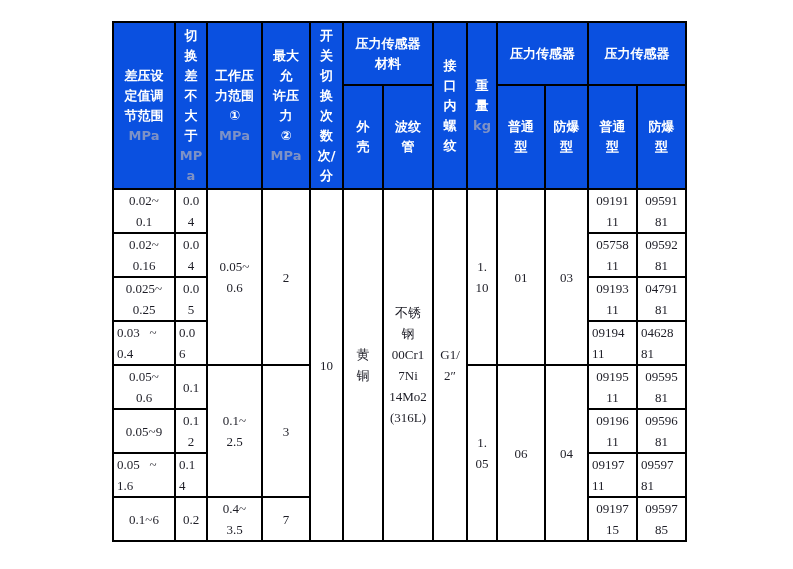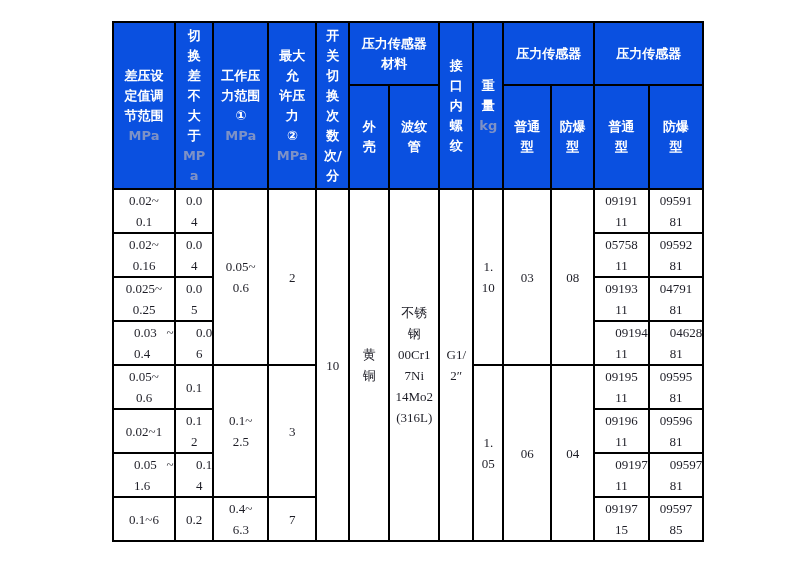--- a/index.html
+++ b/index.html
@@ -23,21 +23,21 @@
     background:var(--header-bg);color:var(--header-text);
     font-weight:bold;font-size:13px;vertical-align:middle;text-align:center;
   }
   .hline{line-height:20px;}
   .hline.muted{color:var(--header-muted);}
   td{
     font-family:"Liberation Serif","DejaVu Serif",serif;
     font-size:13px;line-height:21px;color:var(--body-text);
     text-align:center;vertical-align:middle;white-space:pre-line;
   }
-  td.left{text-align:left;padding-left:20px;}
+  td.left{text-align:left;padding-left:3px;}
   tr.h-top{height:63px;}
   tr.h-sub{height:104px;}
   tr.body-row{height:43px;}
   
   col.c1{width:62px;}  col.c2{width:32px;}  col.c3{width:55px;}
   col.c4{width:48px;}  col.c5{width:33px;}  col.c6{width:40px;}
   col.c7{width:50px;}  col.c8{width:34px;}  col.c9{width:30px;}
   col.c10{width:48px;} col.c11{width:43px;} col.c12{width:49px;}
   col.c13{width:49px;}
 </style>
@@ -168,22 +168,22 @@
           <td rowspan="8">不锈
 钢
 00Cr1
 7Ni
 14Mo2
 (316L)</td>
           <td rowspan="8">G1/
 2″</td>
           <td rowspan="4">1.
 10</td>
+          <td rowspan="4">01</td>
           <td rowspan="4">03</td>
-          <td rowspan="4">08</td>
           <td>09191
 11</td>
           <td>09591
 81</td>
         </tr>
         <tr class="body-row">
           <td>0.02~
 0.16</td>
           <td>0.0
 4</td>
@@ -222,21 +222,21 @@
           <td rowspan="4">1.
 05</td>
           <td rowspan="4">06</td>
           <td rowspan="4">04</td>
           <td>09195
 11</td>
           <td>09595
 81</td>
         </tr>
         <tr class="body-row">
-          <td>0.02~1</td>
+          <td>0.05~9</td>
           <td>0.1
 2</td>
           <td>09196
 11</td>
           <td>09596
 81</td>
         </tr>
         <tr class="body-row">
           <td class="left">0.05&nbsp;&nbsp;&nbsp;~
 1.6</td>
@@ -244,21 +244,21 @@
 4</td>
           <td class="left">09197
 11</td>
           <td class="left">09597
 81</td>
         </tr>
         <tr class="body-row">
           <td>0.1~6</td>
           <td>0.2</td>
           <td>0.4~
-6.3</td>
+3.5</td>
           <td>7</td>
           <td>09197
 15</td>
           <td>09597
 85</td>
         </tr>
       </tbody>
   </table>
 </div>
 

